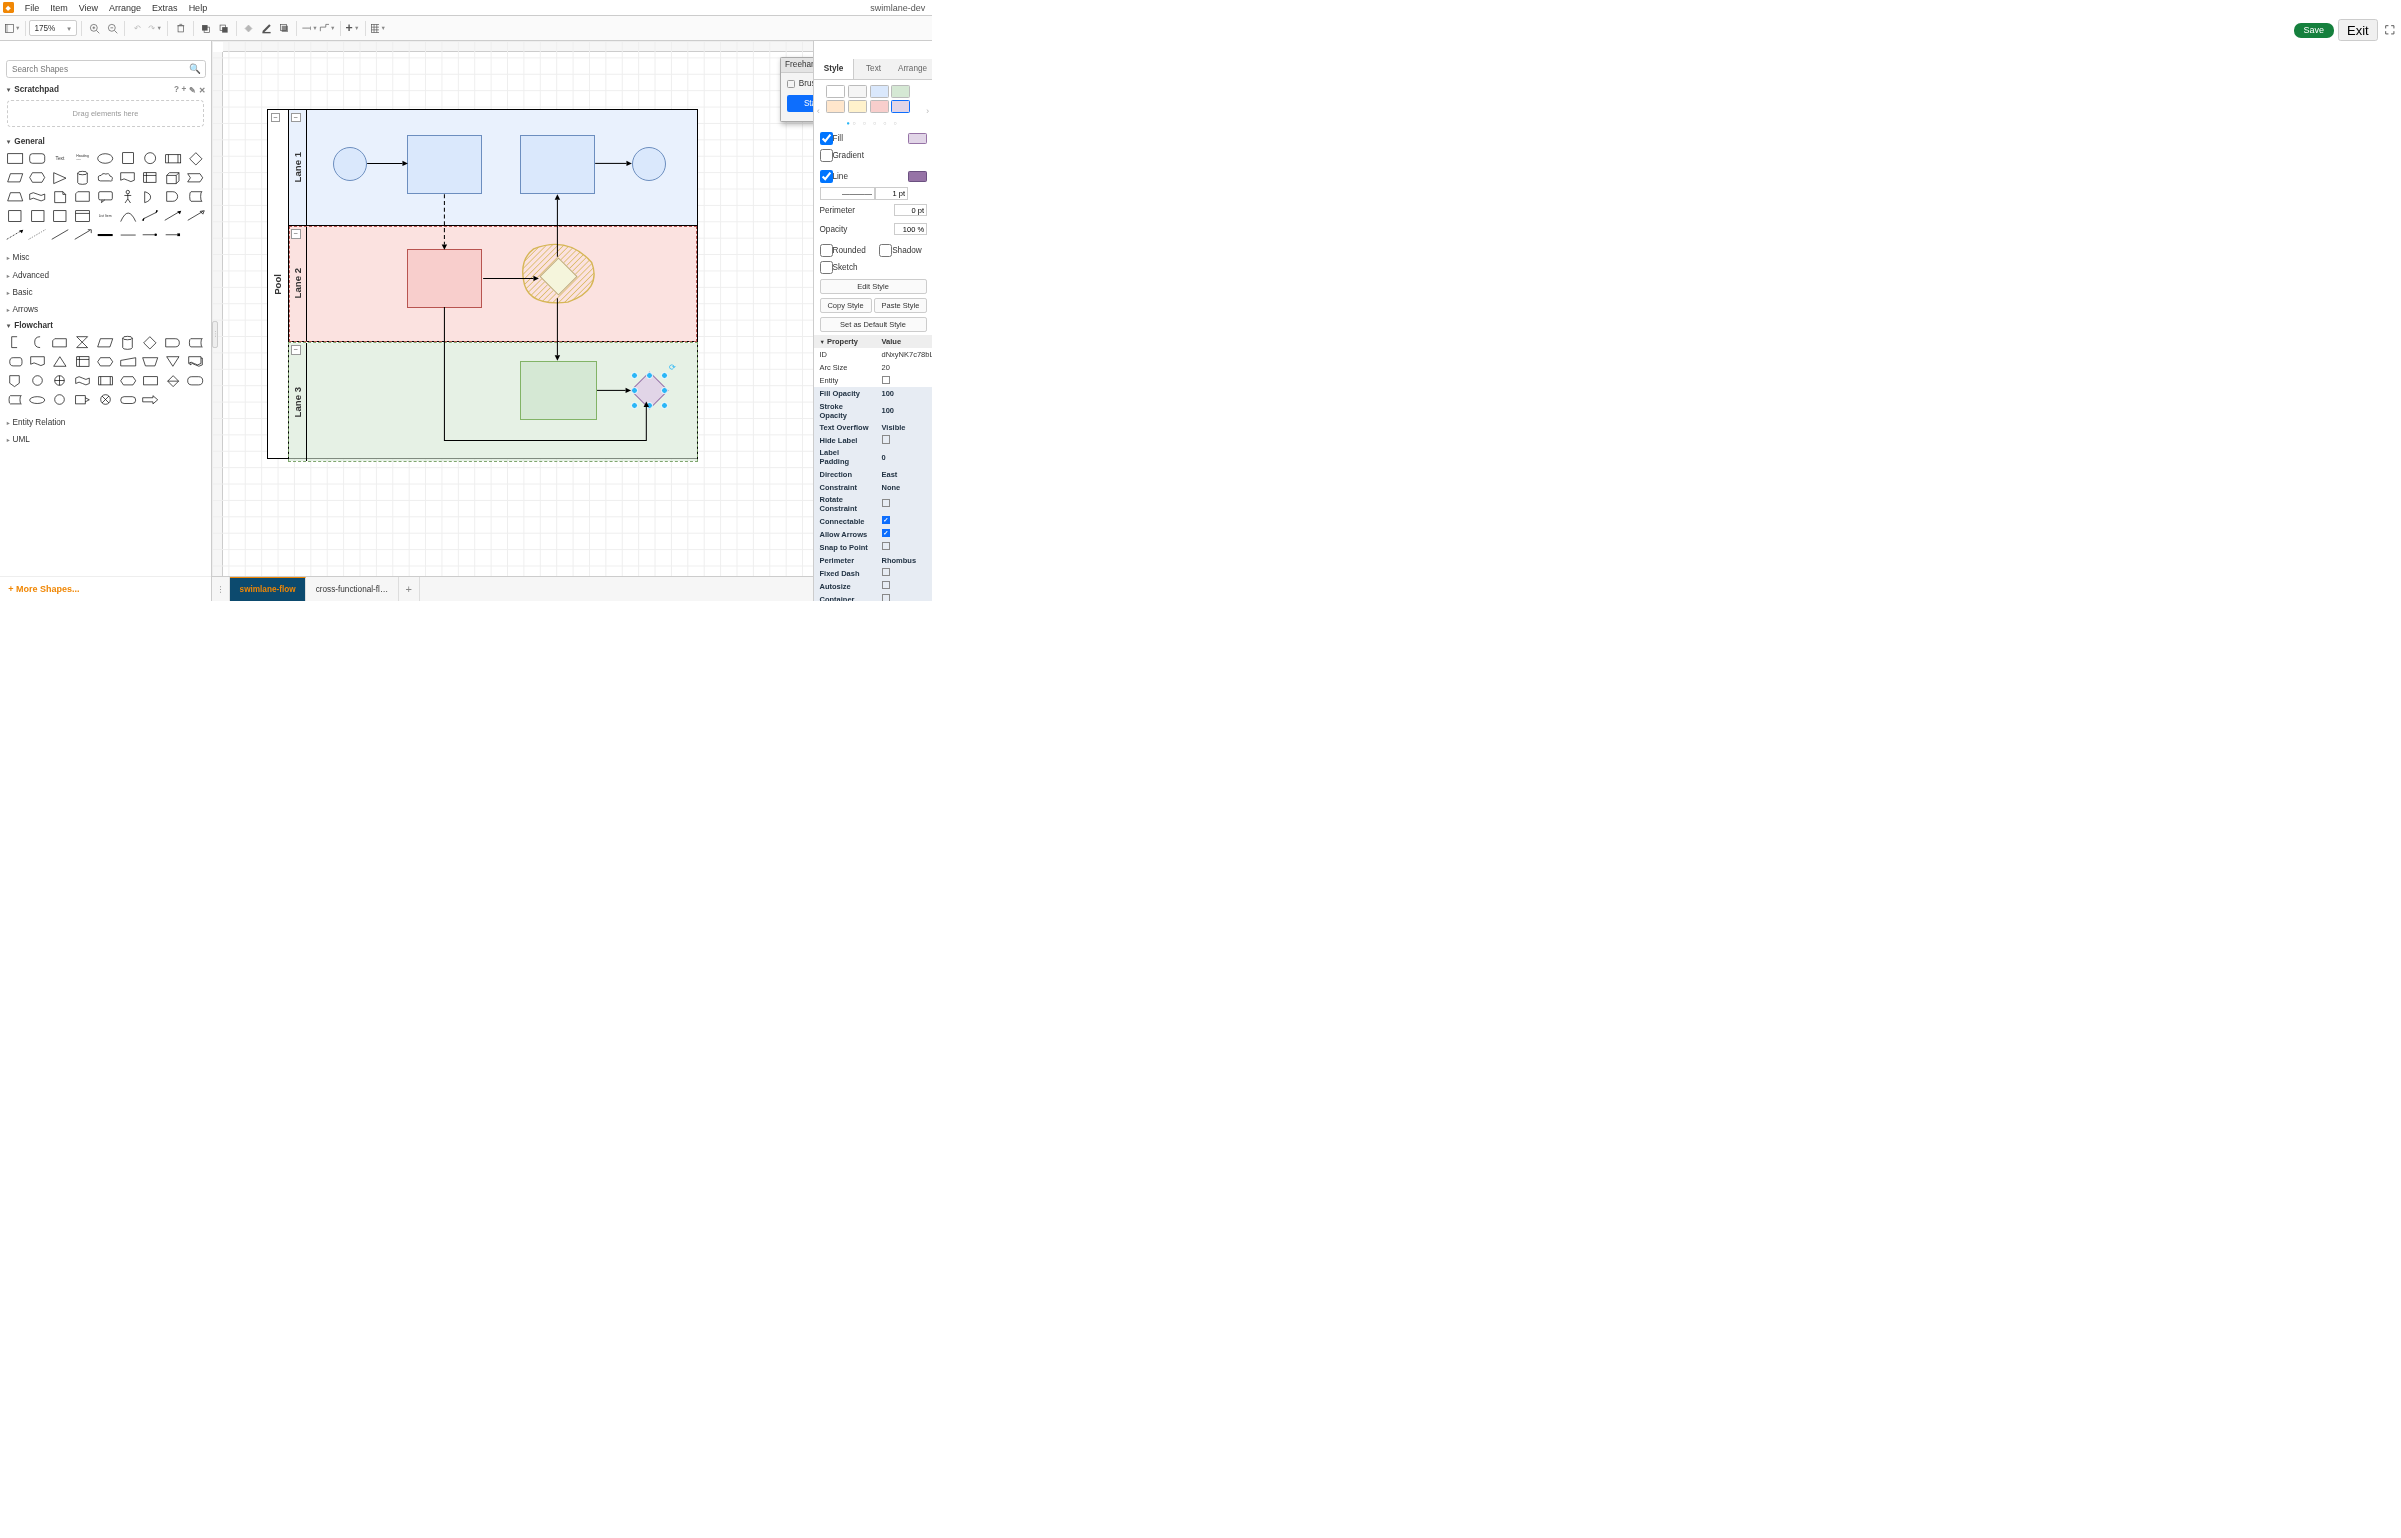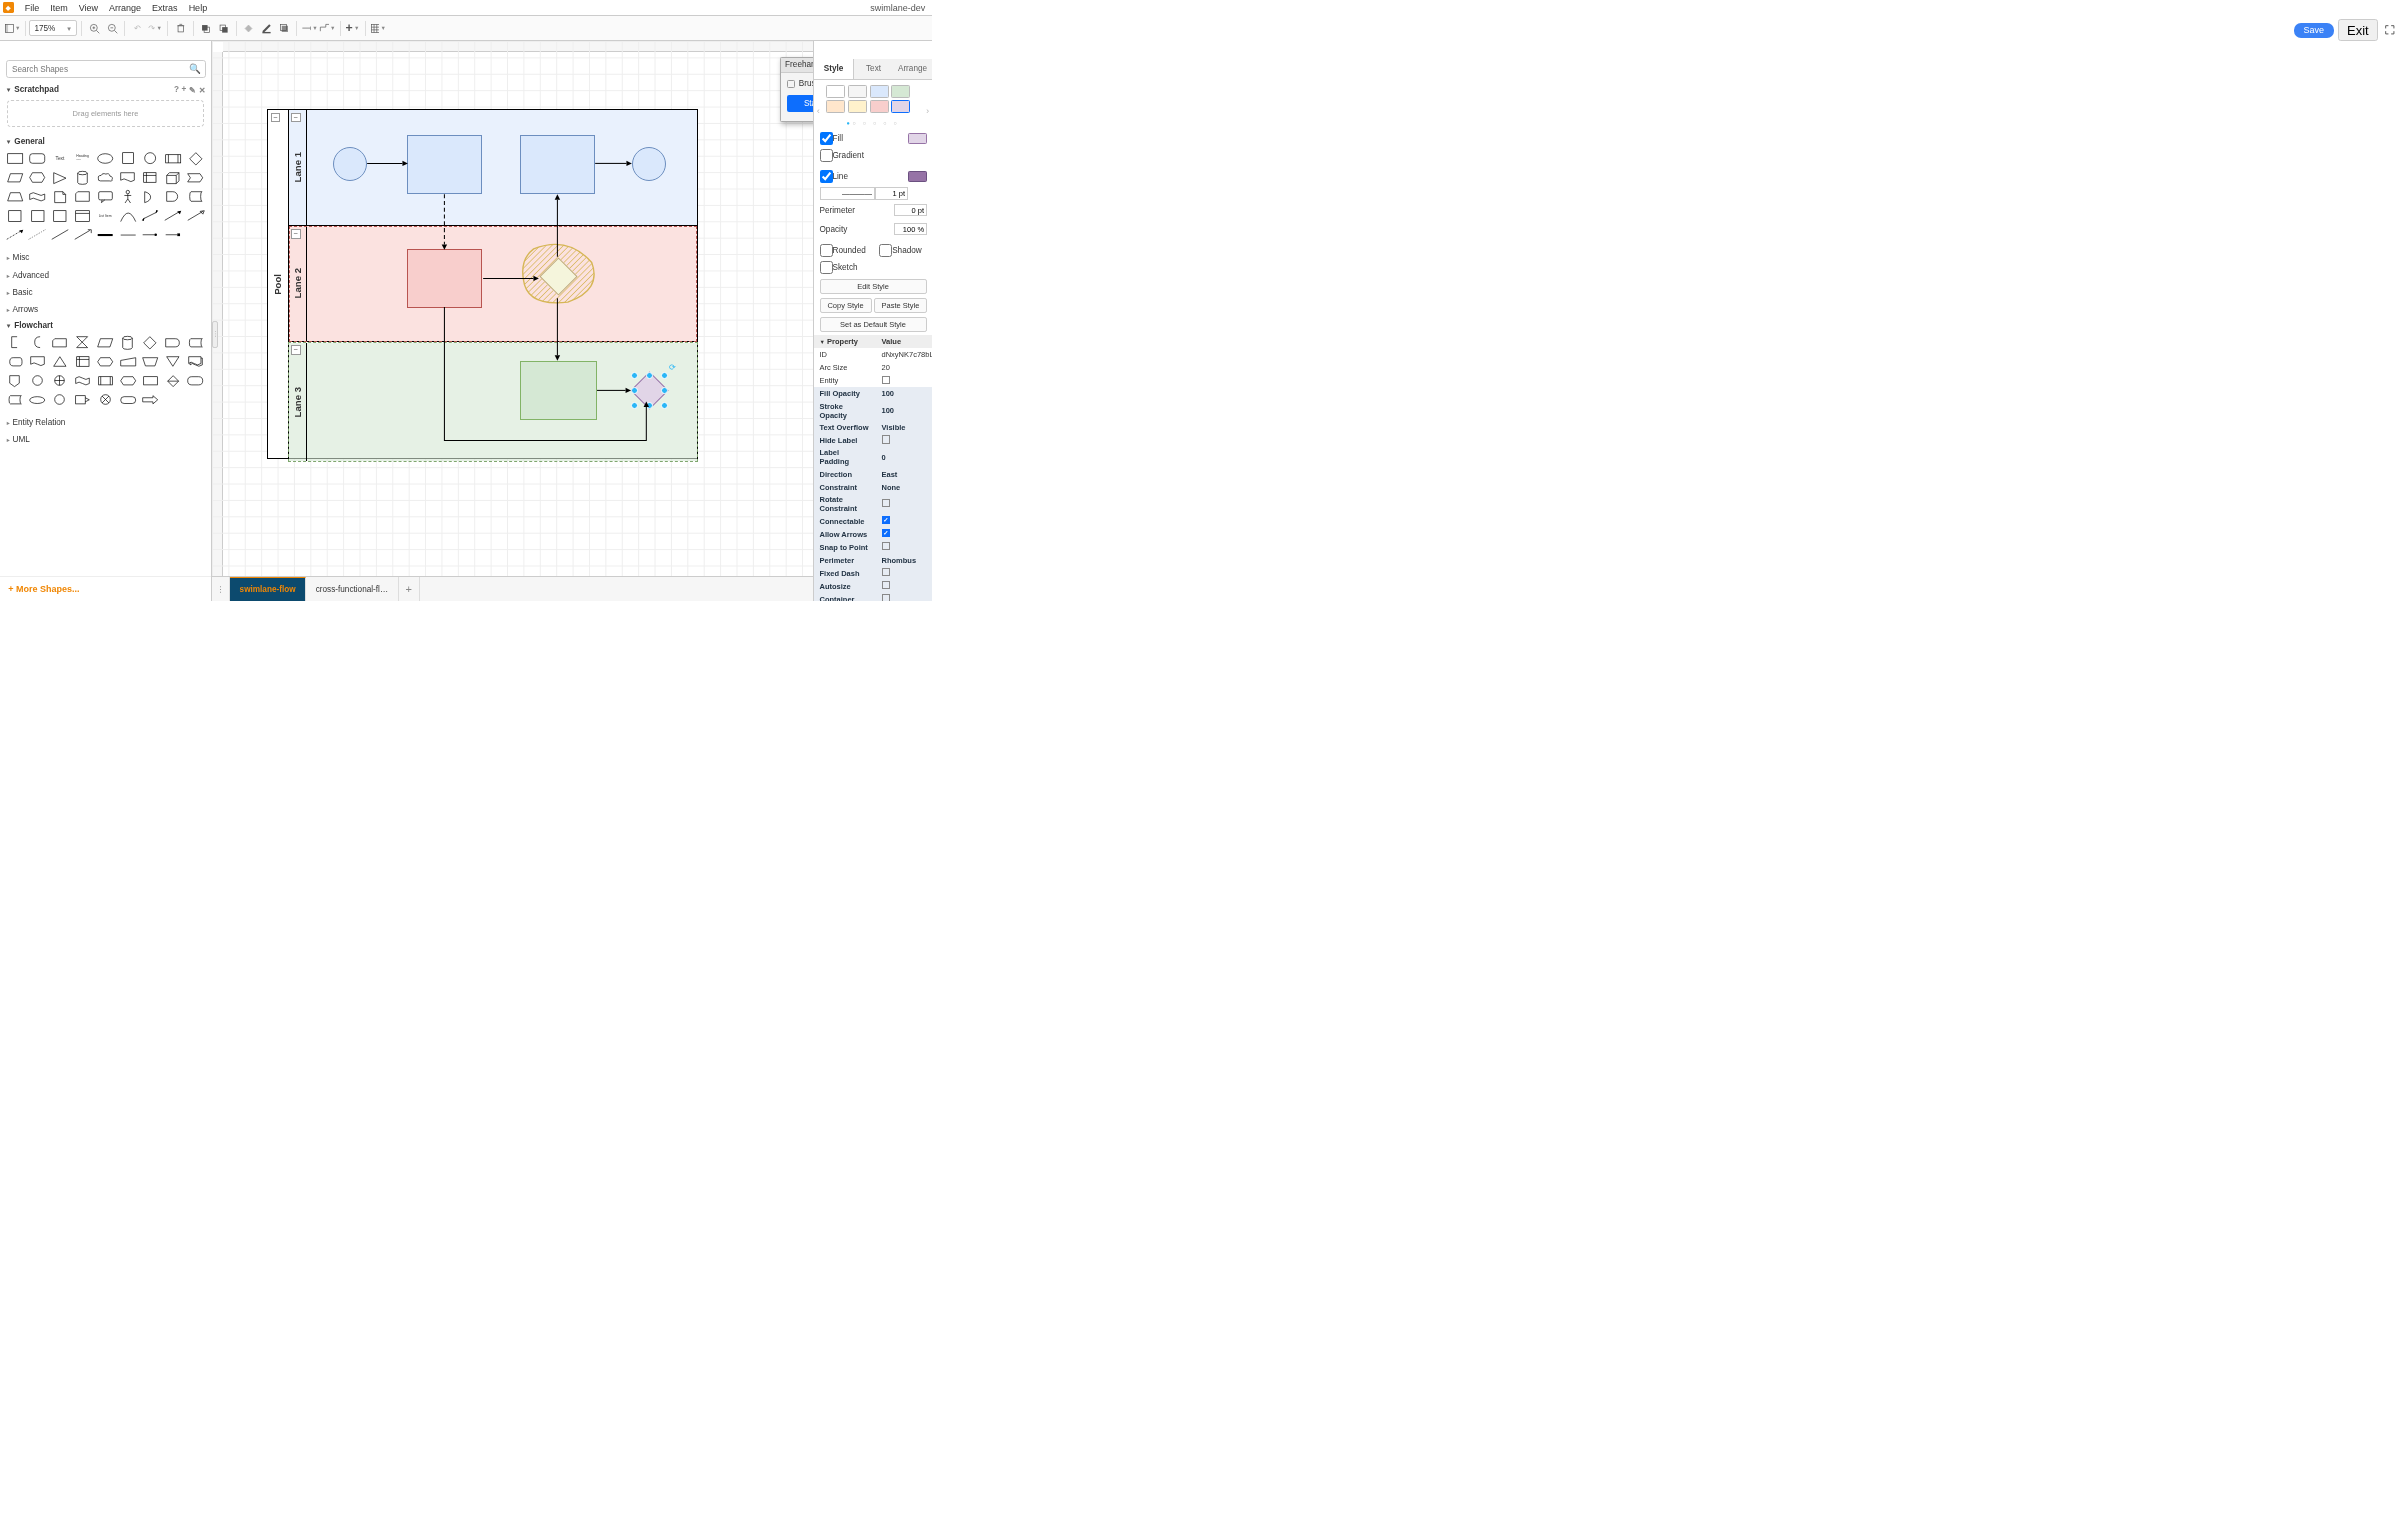--- a/index.html
+++ b/index.html
@@ -17,21 +17,21 @@
 .toolbar { display:flex; align-items:center; height:24.6px; border-bottom:0.7px solid #ccc; background:#fafafa; padding:0 4.1px; gap:1.4px; }
 .toolbar .sep { width:0.7px; height:15px; background:#ddd; margin:0 2.7px; }
 .tool-btn { width:16.4px; height:16.4px; display:flex; align-items:center; justify-content:center; border-radius:2.1px; cursor:default; color:#555; }
 .zoom-select { width:48px; height:16.4px; border:0.7px solid #ccc; border-radius:2.1px; display:flex; align-items:center; padding:0 4.1px; background:#fff; }
 .zoom-select .chev { margin-left:auto; font-size:6.2px; color:#888; }
 .dropdown-split { display:flex; align-items:center; }
 .dropdown-split .chev { font-size:5.5px; color:#888; margin-left:1.4px; }
 
 
 .topright-bar { position:absolute; top:19px; right:2.7px; display:flex; gap:4.1px; align-items:center; }
-.btn-save { background:#3b82f6; color:#fff; border:none; padding:2.7px 9.6px; border-radius:7px; font-size:9px; }
+.btn-save { background:#15803d; color:#fff; border:none; padding:2.7px 9.6px; border-radius:7px; font-size:9px; }
 .btn-exit { background:#f0f0f0; border:0.7px solid #ccc; padding:2.7px 8.2px; border-radius:2.7px; font-size:13px; }
 
 
 .body { flex:1; display:flex; position:relative; overflow:hidden; }
 
 
 .left-sidebar { width:212px; border-right:0.7px solid #ccc; background:#fff; display:flex; flex-direction:column; }
 .search-wrap { padding:4.1px 5.5px; }
 .search-input { width:100%; height:18px; border:0.7px solid #ccc; border-radius:2.7px; padding:0 18px 0 5.5px; font-size:8.2px; }
 .search-wrap { position:relative;margin-top:15px; }

